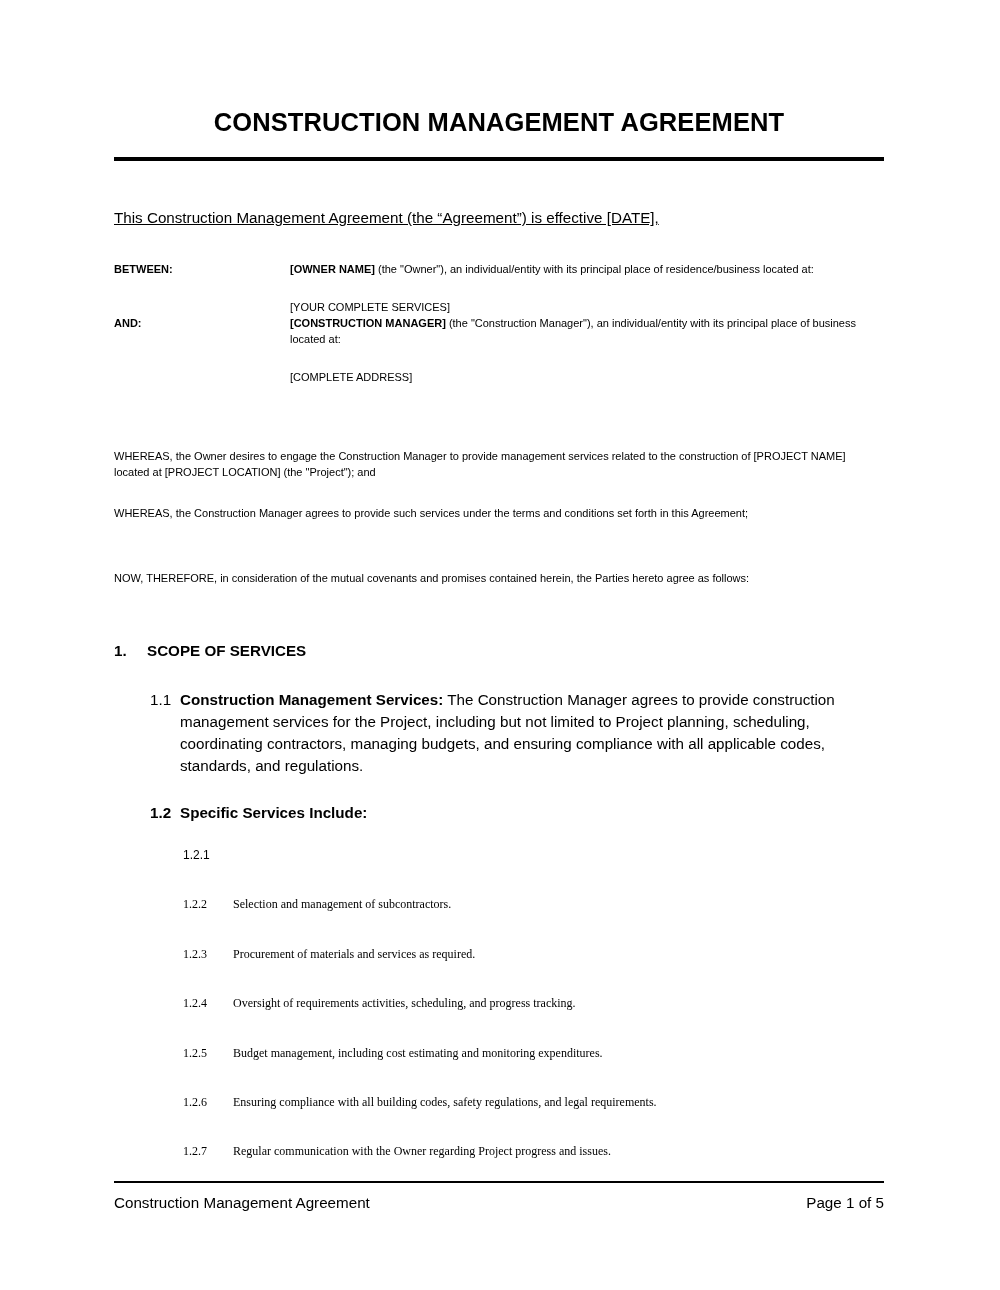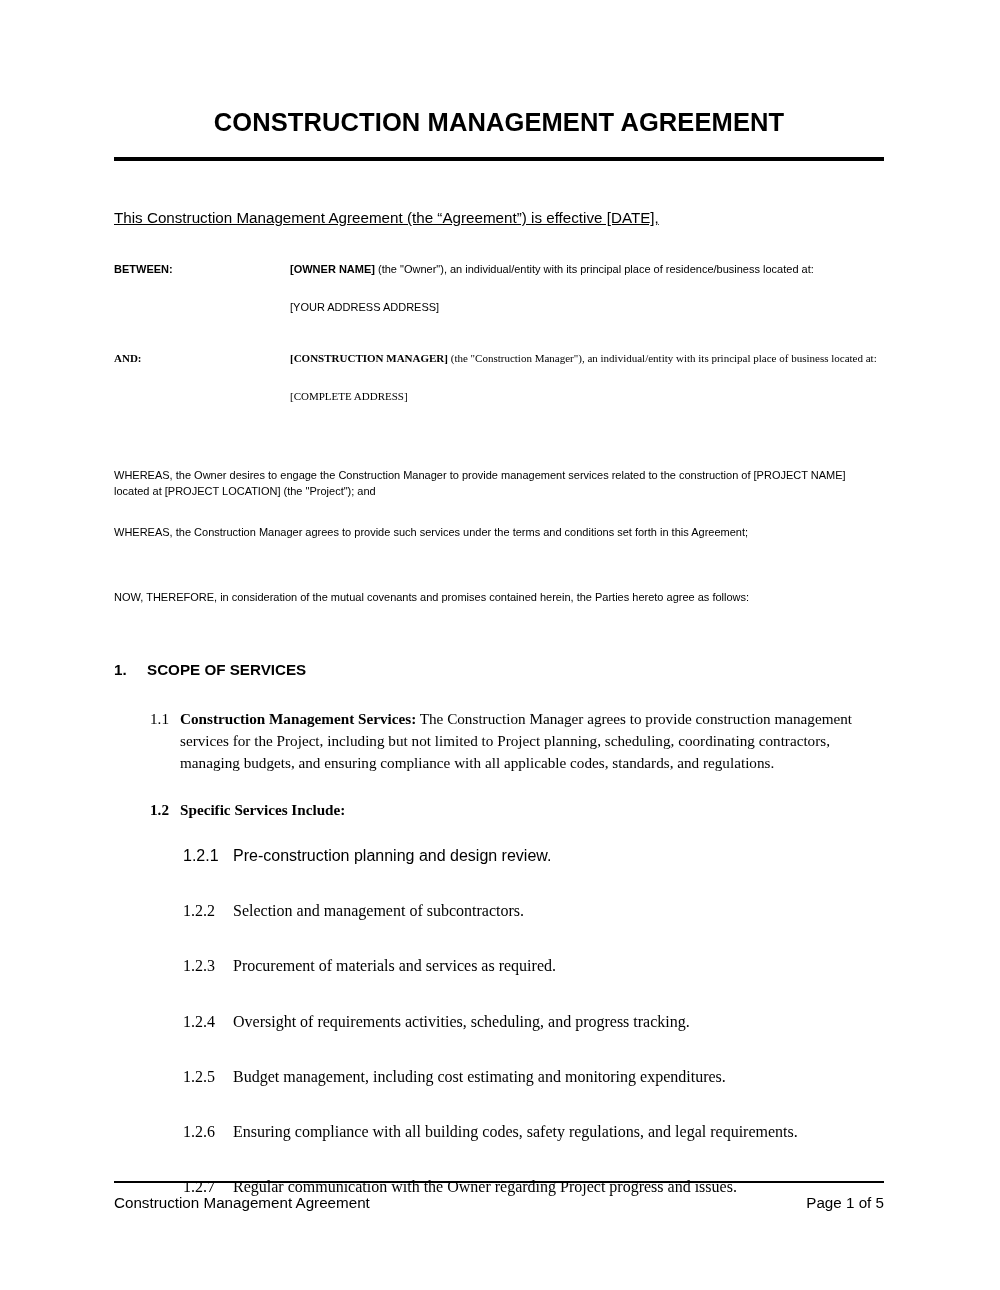--- a/index.html
+++ b/index.html
@@ -54,22 +54,20 @@
   .parties {
     padding-top: 33px;
   }
   .party-row {
     display: flex;
     align-items: flex-start;
     font-size: 11px;
     line-height: 1.45;
   }
   .party-row + .party-row {
-    margin-top: 35px;
-    font-family: Liberation Serif, serif;
   }
   .party-label {
     width: 176px;
     flex: 0 0 176px;
     font-weight: bold;
   }
   .party-body {
     flex: 1 1 auto;
   }
   .party-body p {
@@ -105,21 +103,20 @@
     line-height: 1.45;
   }
   .section-num {
     width: 33px;
     flex: 0 0 33px;
   }
 
   
   .clauses {
     padding-top: 27px;
-    font-family: Liberation Serif, serif;
   }
   .clause {
     display: flex;
     font-size: 15.2px;
     line-height: 1.45;
     padding-left: 36px;
   }
   .clause-num {
     width: 30px;
     flex: 0 0 30px;
@@ -137,21 +134,21 @@
     margin-top: 25px;
     justify-content: center;
   }
 
   
   .subitems {
     padding-top: 23px;
   }
   .subitem {
     display: flex;
-    font-size: 16px;
+    font-size: 12px;
     line-height: 1.45;
     padding-left: 69px;
   }
   .subitem + .subitem {
     margin-top: 32px;
     font-family: Liberation Serif, serif;
   }
   .subitem-num {
     width: 50px;
     flex: 0 0 50px;
@@ -192,21 +189,21 @@
   <hr class="title-rule">
 
   <p class="intro">This Construction Management Agreement (the “Agreement”) is effective [DATE],</p>
 
   <div class="parties">
 
     <div class="party-row">
       <div class="party-label">BETWEEN:</div>
       <div class="party-body">
         <p><b>[OWNER NAME]</b><span> (the "Owner"), an individual/entity with its principal place of residence/business located at:</span></p>
-        <p class="party-address">[YOUR ADDRESS ADDRESS]</p>
+        <p class="party-address">[YOUR COMPLETE SERVICES]</p>
       </div>
     </div>
 
     <div class="party-row">
       <div class="party-label">AND:</div>
       <div class="party-body">
         <p><b>[CONSTRUCTION MANAGER]</b><span> (the "Construction Manager"), an individual/entity with its principal place of business located at:</span></p>
         <p class="party-address">[COMPLETE ADDRESS]</p>
       </div>
     </div>
@@ -238,21 +235,20 @@
       <span class="clause-num clause-bold">1.2</span>
       <span class="clause-body"><span class="clause-lead">Specific Services Include:</span></span>
     </div>
 
   </div>
 
   <div class="subitems">
 
     <div class="subitem">
       <span class="subitem-num">1.2.1</span>
-      <span class="subitem-text">Pre-construction planning and design review.</span>
     </div>
 
     <div class="subitem">
       <span class="subitem-num">1.2.2</span>
       <span class="subitem-text">Selection and management of subcontractors.</span>
     </div>
 
     <div class="subitem">
       <span class="subitem-num">1.2.3</span>
       <span class="subitem-text">Procurement of materials and services as required.</span>

